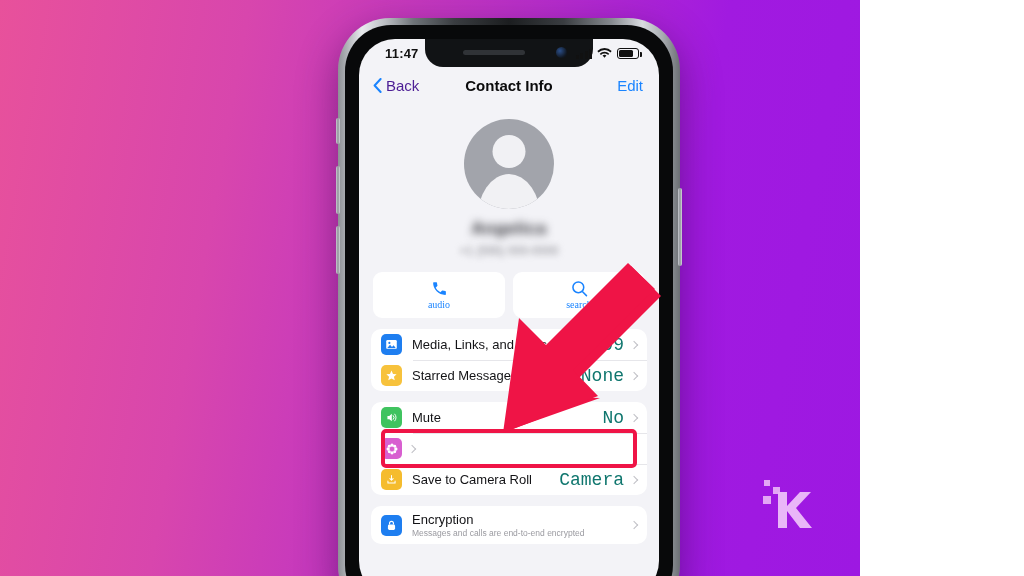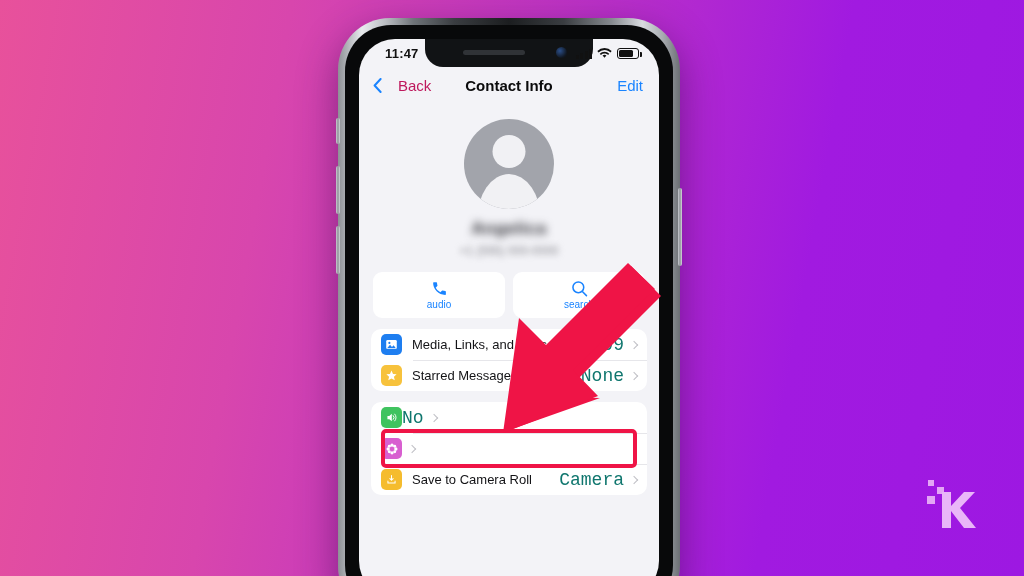--- a/index.html
+++ b/index.html
@@ -1,21 +1,21 @@
 <!DOCTYPE html>
 <html><head>
 <meta charset="utf-8">
 <style>
   * { box-sizing: border-box; margin: 0; padding: 0; }
   html, body {
     width: 1024px; height: 576px; overflow: hidden;
     font-family: "Liberation Sans", sans-serif;
   }
   #stage {
-    position: relative; width: 1024px; height: 576px;
+    position: relative; width: 860px; height: 576px;
     background: linear-gradient(100deg, #e8519b 0%, #d846ad 26%, #b92fc9 55%, #a11ae0 76%, #9d18e2 100%);
     overflow: hidden;
     padding-left: 34px;
   }
 
   
   #phone {
     position: absolute; left: 338px; top: 18px;
     width: 342px; height: 600px;
     border-radius: 52px;
@@ -55,40 +55,40 @@
   .bars { display: flex; align-items: flex-end; gap: 1.5px; height: 10px; }
   .bars i { width: 3px; background: #111; border-radius: .5px; display: block; }
   .bars i:nth-child(1){ height: 4px; } .bars i:nth-child(2){ height: 6px; }
   .bars i:nth-child(3){ height: 8px; } .bars i:nth-child(4){ height: 10px; background:#111; }
   .batt { width: 22px; height: 11px; border: 1.4px solid #111; border-radius: 3px; position: relative; }
   .batt::after { content:""; position:absolute; right:-3.5px; top:3px; width:2px; height:5px; background:#111; border-radius:0 1px 1px 0; }
   .batt i { position:absolute; left:1.3px; top:1.3px; bottom:1.3px; width:70%; background:#111; border-radius:1.5px; display:block; }
 
   
   #navbar { position: relative; height: 36px; }
-  #nav-back { position: absolute; left: 14px; top: 8px; display: flex; align-items: center; gap: 16px;
-    color: #be185d; font-size: 15px; cursor: pointer; }
+  #nav-back { position: absolute; left: 14px; top: 8px; display: flex; align-items: center; gap: 4px;
+    color: #4c1d95; font-size: 15px; cursor: pointer; }
   #nav-title { position: absolute; left: 0; right: 0; top: 8px; text-align: center;
     font-size: 15px; font-weight: bold; color: #0b0b0c; }
   #nav-edit { position: absolute; right: 16px; top: 8px; color: #1a84ff; font-size: 15px; cursor: pointer; }
 
   
   #contact-head { text-align: center; padding-top: 14px; }
   #avatar { width: 90px; height: 90px; border-radius: 50%; background: #a2a4ab; margin: 0 auto;
     position: relative; overflow: hidden; }
   #avatar::before { content:""; position:absolute; left:50%; top:16px; transform:translateX(-50%);
     width:33px; height:33px; border-radius:50%; background:#f1f1f4; }
   #avatar::after { content:""; position:absolute; left:50%; top:55px; transform:translateX(-50%);
     width:64px; height:46px; border-radius:50% 50% 0 0 / 100% 100% 0 0; background:#f1f1f4; }
   #contact-name { margin-top: 10px; font-size: 17px; font-weight: bold; color: #2d2d33;
     filter: blur(4.2px); letter-spacing: .5px; }
   #contact-phone { margin-top: 5px; font-size: 12px; color: #8a8a90; filter: blur(3.4px); }
 
   
-  #actions { display: flex; gap: 8px; padding: 14px 14px 0 14px; }
+  #actions { display: flex; gap: 8px; padding: 14px 14px 0 14px; font-family: Liberation Serif, serif; }
   .action { flex: 1; height: 46px; background: #fff; border-radius: 9px; display: flex;
     flex-direction: column; align-items: center; justify-content: center; gap: 2px; cursor: pointer; }
   .action .lbl { font-size: 10px; color: #1a84ff; }
 
   
   .section { margin: 11px 12px 0 12px; background: #fff; border-radius: 10px; overflow: hidden; }
   .row { display: flex; align-items: center; height: 31px; padding: 0 10px; position: relative; cursor: pointer; }
   .row + .row::before { content:""; position:absolute; left:42px; right:0; top:0; height:1px; background:#e6e6ea; }
   .ico { width: 21px; height: 21px; border-radius: 5px; flex: 0 0 21px;
     display: flex; align-items: center; justify-content: center; }
@@ -209,20 +209,21 @@
         </div>
 
         <div class="section" style="position:relative">
           <div class="row">
             <span class="ico" style="background:#3fc35f">
               <svg width="13" height="13" viewBox="0 0 16 16">
                   <path d="M3 6h2.3L8.4 3.3v9.4L5.3 10H3Z" fill="#fff"></path>
                   <path d="M10.2 5.6a3.4 3.4 0 0 1 0 4.8M12 3.8a6 6 0 0 1 0 8.4" stroke="#fff" stroke-width="1.2" fill="none" stroke-linecap="round"></path>
                 </svg>
             </span>
+            <span class="title">Mute</span>
             <span class="value">No</span>
             <span class="chev"></span>
           </div>
           <div class="row">
             <span class="ico" style="background:#d85fd0">
               <svg width="14" height="14" viewBox="0 0 16 16">
                 <g fill="#fff">
                   <circle cx="8" cy="3.6" r="1.9"></circle>
                     <circle cx="8" cy="12.4" r="1.9"></circle>
                   <circle cx="3.6" cy="8" r="1.9"></circle>
@@ -247,20 +248,33 @@
                 </svg>
             </span>
             <span class="title">Save to Camera Roll</span>
             <span class="value">Camera</span>
             <span class="chev"></span>
           </div>
           <div id="highlight" style="top:27px;height:39px;"></div>
         </div>
 
         <div class="section">
+          <div class="row tall">
+            <span class="ico" style="background:#1e7ef0">
+              <svg width="13" height="13" viewBox="0 0 16 16">
+                  <rect x="3.6" y="6.9" width="8.8" height="6.6" rx="1.8" fill="#fff"></rect>
+                  <path d="M5.6 6.9V5.4a2.4 2.4 0 0 1 4.8 0v1.5" stroke="#fff" stroke-width="1.4" fill="none"></path>
+                </svg>
+            </span>
+            <span class="titlewrap">
+              <span class="title">Encryption</span>
+              <span class="sub">Messages and calls are end-to-end encrypted</span>
+            </span>
+            <span class="chev"></span>
+          </div>
         </div>
 
       </div>
     </div>
   </div>
 
   <svg id="arrow" viewBox="0 0 1024 576">
     <path d="M631 266 L661 296 L560 397 L600 398 L504 432 L532 348 L545 382 Z" fill="#ef1446"></path>
     <path d="M628 263 L546 345 L519 318 L503 433 L598 396 L573 370 L655 289 Z" fill="#ef1446"></path>
   </svg>

